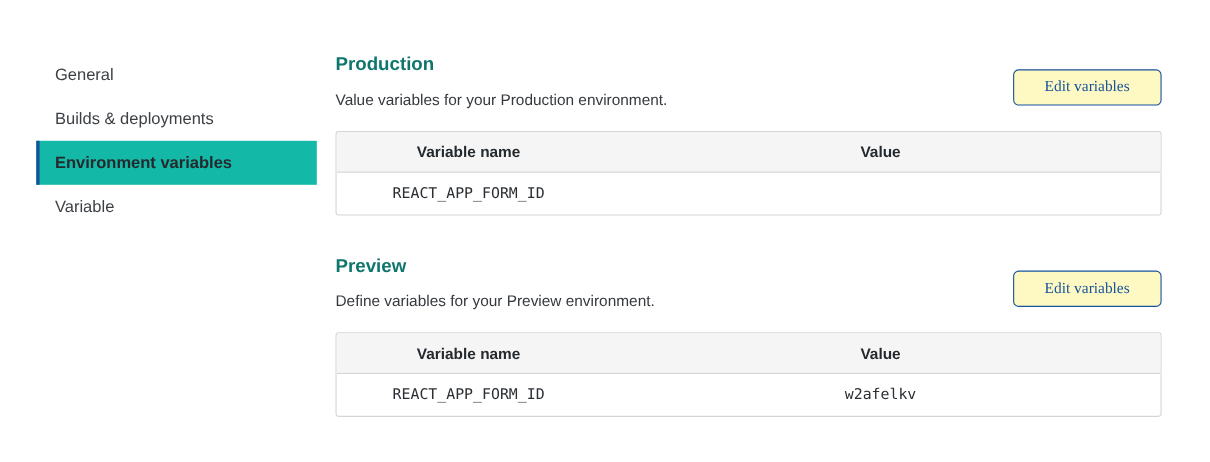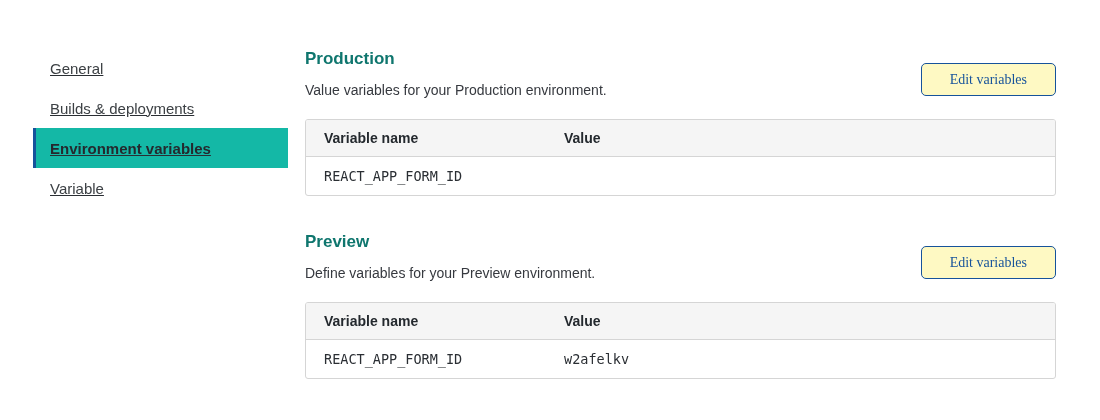--- a/index.html
+++ b/index.html
@@ -16,21 +16,20 @@
   .layout {
     display: flex;
     padding-top: 48px;
   }
 
   
   .sidebar {
     margin-left: 33px;
     width: 255px;
     flex: 0 0 auto;
-    text-decoration: underline;
   }
   .side-item {
     display: flex;
     align-items: center;
     height: 40px;
     padding-left: 14px;
     border-left: 3px solid transparent;
     font-size: 15px;
     color: #3c4044;
     cursor: pointer;
@@ -87,20 +86,21 @@
   .var-table {
     margin-top: 20px;
     border: 1px solid #d5d5d5;
     border-radius: 3px;
     overflow: hidden;
     background: #ffffff;
   }
   .t-row {
     display: grid;
     grid-template-columns: 240px 1fr;
+    text-align: center;
   }
   .t-head {
     background: #f5f5f5;
     border-bottom: 1px solid #d5d5d5;
   }
   .t-head .t-cell {
     padding: 10px 18px;
     font-size: 14px;
     font-weight: 700;
     color: #24292e;

